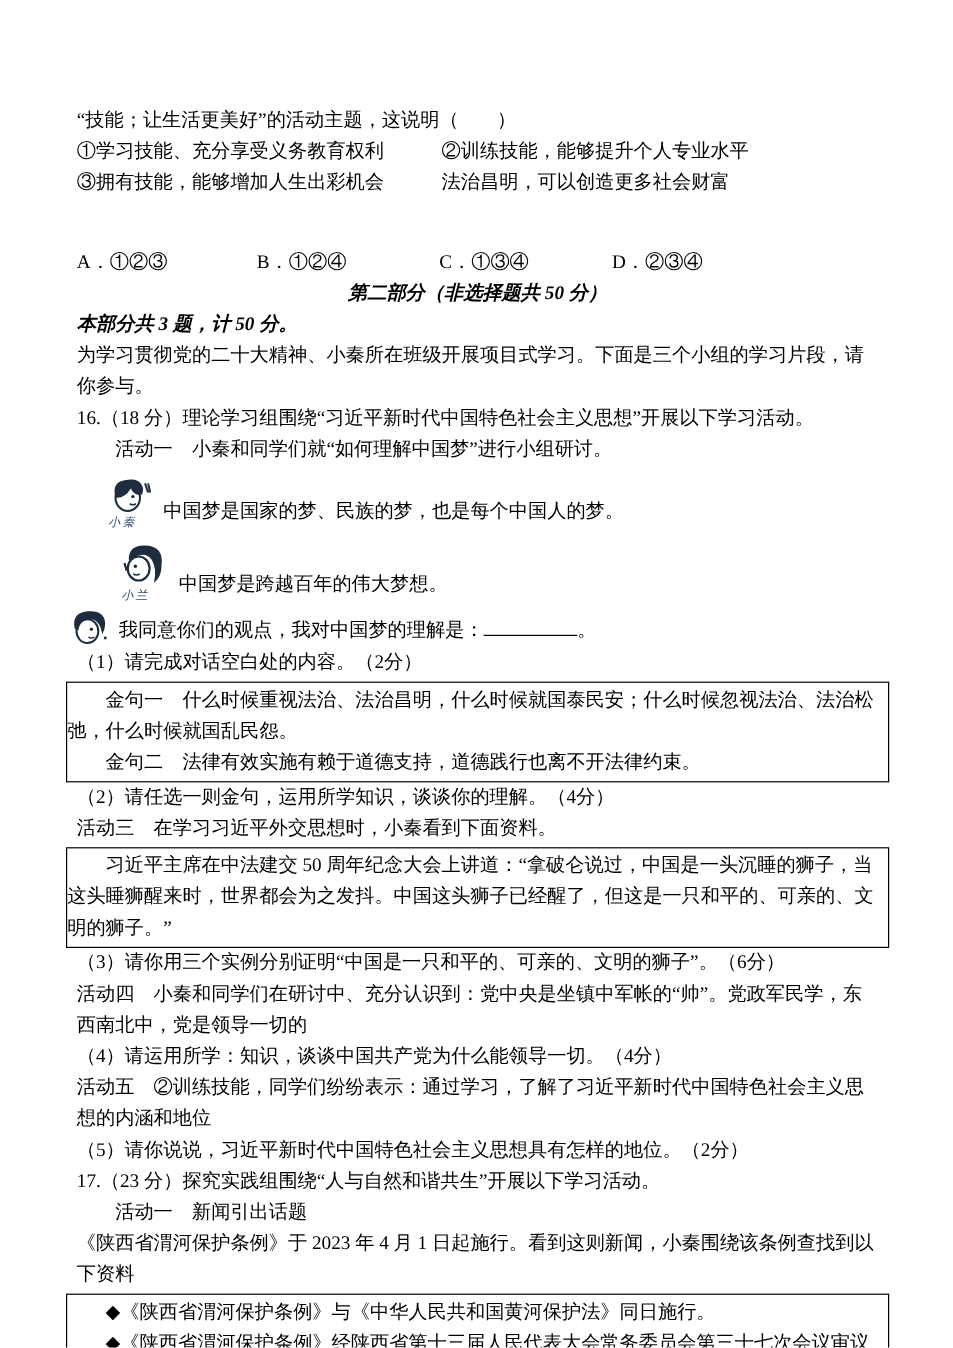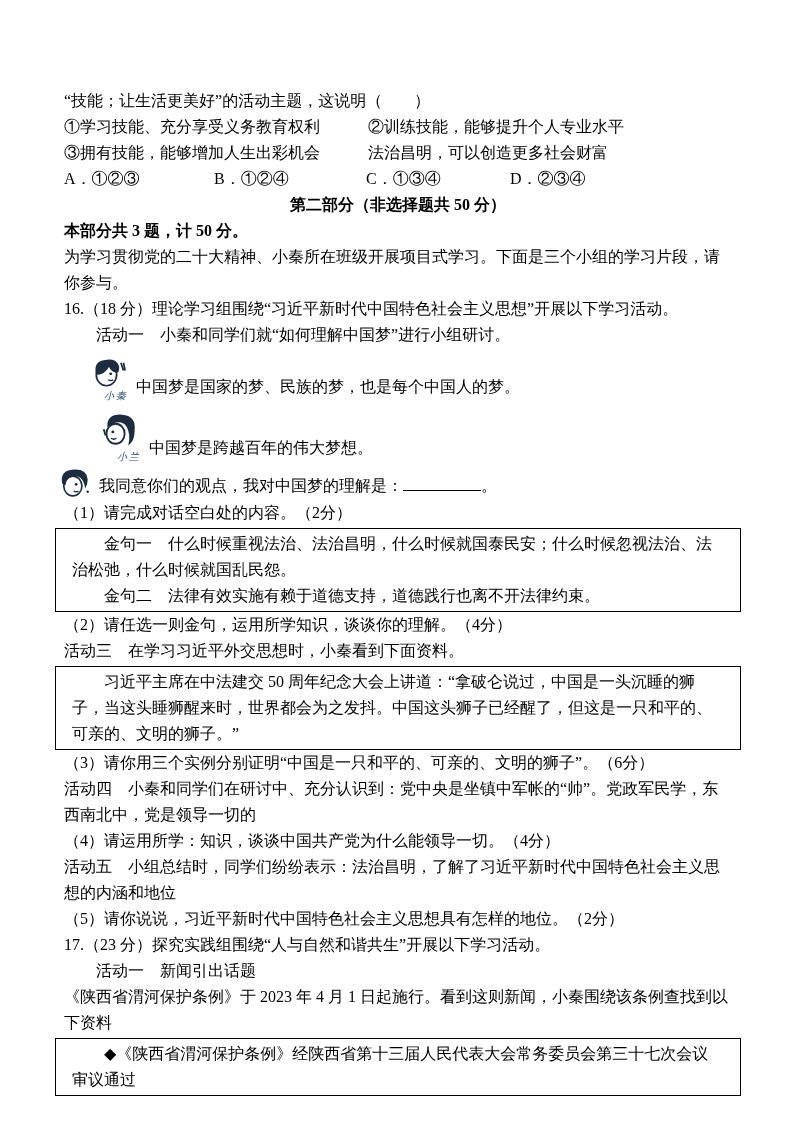--- a/index.html
+++ b/index.html
@@ -5,49 +5,49 @@
   html,body{margin:0;padding:0;}
   body{
     width:794px;height:1123px;
     background:#ffffff;color:#000000;
     font-family:"Liberation Serif","DejaVu Serif",serif;
     font-size:16px;line-height:26px;
     overflow:hidden;
   }
   .page{padding:88px 62px 0 64px;}
   p{margin:0;}
-  .bold{font-weight:bold;}
+  .bold{font-weight:bold;font-style:italic;}
   .center{text-align:center;}
   .indent2{text-indent:2em;}
 
   
   .opt-grid{display:grid;grid-template-columns:304px 1fr;}
-  .choices{display:grid;grid-template-columns:150px 152px 144px 1fr;}
+  .choices{display:grid;grid-template-columns:150px 152px 144px 1fr;margin-top:40px;}
 
   
   .dialog-row{display:flex;align-items:flex-end;}
   .dg1{margin-left:26px;margin-top:8px;}
   .dg2{margin-left:37px;margin-top:10px;}
   .dg3{margin-left:-6px;margin-top:5px;}
-  .avatar-block{display:flex;flex-direction:column;align-items:flex-end;flex:0 0 auto;}
+  .avatar-block{display:flex;flex-direction:column;align-items:flex-start;flex:0 0 auto;}
   .avatar-label{
     font-size:10px;line-height:11px;color:#2e4d6e;
     font-style:italic;letter-spacing:2px;white-space:nowrap;
   }
   .dialog-text{margin-left:8px;padding-bottom:1px;}
   .blank{
     display:inline-block;width:78px;height:2px;
     border-bottom:1px solid #000;vertical-align:baseline;
   }
 
   
   .box{
     border:1.5px solid #000;
     margin:2px -9px 0 -9px;
-    padding:2px 16px;
+    padding:2px 0;
   }
   .box p{text-indent:2em;}
 
   svg .ink{fill:#1d2c3f;}
   svg .line{stroke:#1d2c3f;fill:none;}
 </style>
 </head>
 <body>
 
 <div class="page">
@@ -124,25 +124,26 @@
   <p>（2）请任选一则金句，运用所学知识，谈谈你的理解。（4分）</p>
   <p>活动三　在学习习近平外交思想时，小秦看到下面资料。</p>
 
   <div class="box">
     <p>习近平主席在中法建交 50 周年纪念大会上讲道：“拿破仑说过，中国是一头沉睡的狮子，当这头睡狮醒来时，世界都会为之发抖。中国这头狮子已经醒了，但这是一只和平的、可亲的、文明的狮子。”</p>
   </div>
 
   <p>（3）请你用三个实例分别证明“中国是一只和平的、可亲的、文明的狮子”。（6分）</p>
   <p>活动四　小秦和同学们在研讨中、充分认识到：党中央是坐镇中军帐的“帅”。党政军民学，东西南北中，党是领导一切的</p>
   <p>（4）请运用所学：知识，谈谈中国共产党为什么能领导一切。（4分）</p>
-  <p>活动五　小组总结时，同学们纷纷表示：法治昌明，了解了习近平新时代中国特色社会主义思想的内涵和地位</p>
+  <p>活动五　②训练技能，同学们纷纷表示：通过学习，了解了习近平新时代中国特色社会主义思想的内涵和地位</p>
   <p>（5）请你说说，习近平新时代中国特色社会主义思想具有怎样的地位。（2分）</p>
 
   <p>17.（23 分）探究实践组围绕“人与自然和谐共生”开展以下学习活动。</p>
   <p class="indent2">活动一　新闻引出话题</p>
   <p>《陕西省渭河保护条例》于 2023 年 4 月 1 日起施行。看到这则新闻，小秦围绕该条例查找到以下资料</p>
 
   <div class="box">
+    <p>◆《陕西省渭河保护条例》与《中华人民共和国黄河保护法》同日施行。</p>
     <p>◆《陕西省渭河保护条例》经陕西省第十三届人民代表大会常务委员会第三十七次会议审议通过</p>
 
   </div>
 
 </div>
 
 </body></html>

